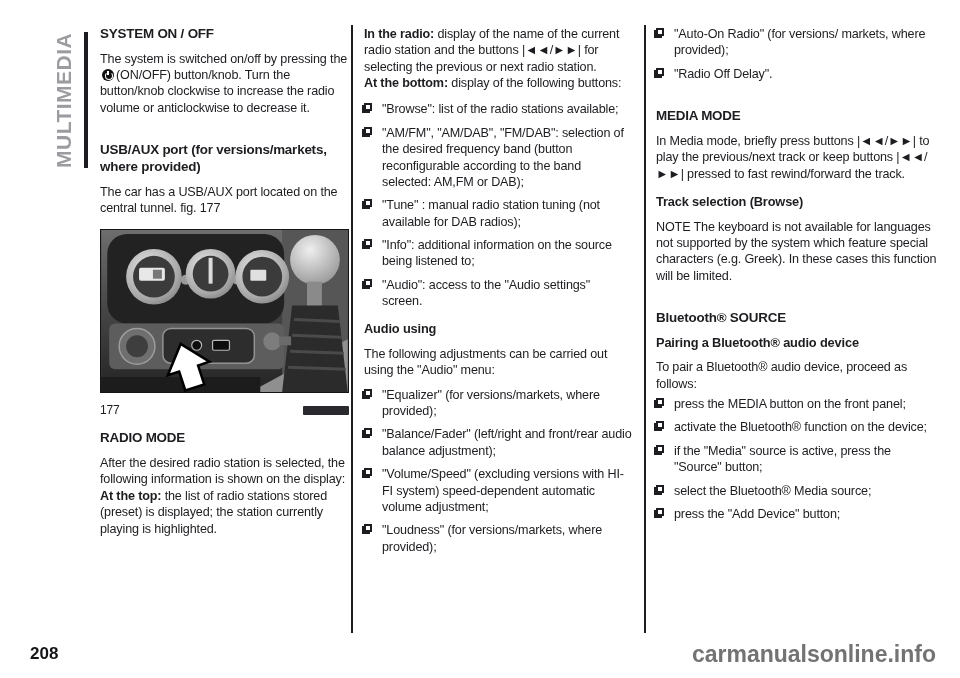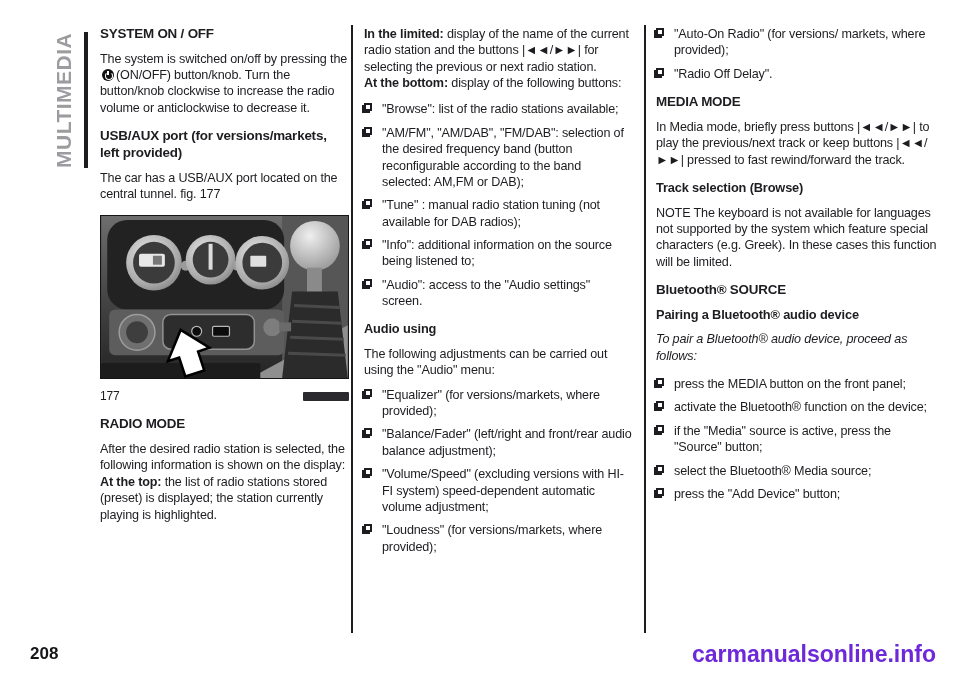--- a/index.html
+++ b/index.html
@@ -18,21 +18,21 @@
   .col1 { left:100px; width:249px; }
   .col2 { left:364px; width:268px; }
   .col3 { left:656px; width:281px; }
   .divider { position:absolute; top:25px; width:2px; height:608px; background:#1d1d21; }
   .div1 { left:351px; } .div2 { left:644px; }
 
   h2 { font-size:13.4px; font-weight:bold; letter-spacing:-0.2px; margin:0 0 8px 0; line-height:1.25; }
   h3 { font-size:12.8px; font-weight:bold; margin:12px 0 8px 0; }
   p  { margin:0 0 11px 0; }
   .lead { font-weight:bold; }
-  .mt { margin-top:12px; }
+  .mt { margin-top:26px; }
 
   ul { list-style:none; margin:0 0 4px 0; }
   li { position:relative; padding-left:18px; margin:0 0 7px 0; }
   .bullet { position:absolute; left:0; top:2px; width:8px; height:8px;
     border:2px solid #1d1d21; background:#fff; box-shadow:-2px 2px 0 0 #1d1d21; }
 
   
   .power-icon { display:inline-block; width:12px; height:12px; border-radius:50%;
     background:#111; position:relative; vertical-align:-2px; margin:0 2px; }
   .power-icon::after { content:""; position:absolute; left:3px; top:3px; width:6px; height:6px;
@@ -41,37 +41,37 @@
 
   
   .figure { margin:2px 0 3px 0; width:249px; height:164px; border:1px solid #141414; background:#3a3a3a; }
   .fig-caption-row { display:flex; justify-content:space-between; align-items:center; margin:2px 0 12px 0; }
   .fig-number { font-size:12px; font-weight:normal; color:#1d1d21; }
   .fig-code { width:46px; height:9px; background:#2a2a2e; border-radius:1px; }
 
   
   .page-number { position:absolute; left:30px; top:644px; font-size:17px; font-weight:bold; color:#151518; }
   .watermark { position:absolute; right:24px; top:641px; font-size:23px; font-weight:bold;
-    color:#6d28d9; letter-spacing:0px; }
+    color:#737373; letter-spacing:0px; }
 </style>
 </head>
 <body>
 
 <div class="page">
 
   <div class="section-label">MULTIMEDIA</div>
   <div class="section-bar"></div>
 
   <div class="divider div1"></div>
   <div class="divider div2"></div>
 
   <div class="col col1">
     <h2>SYSTEM ON / OFF</h2>
     <p><span>The system is switched on/off by pressing the</span><span class="power-icon"></span><span>(ON/OFF) button/knob. Turn the button/knob clockwise to increase the radio volume or anticlockwise to decrease it.</span></p>
-    <h2 class="mt">USB/AUX port (for versions/markets, left provided)</h2>
+    <h2 class="mt">USB/AUX port (for versions/markets, where provided)</h2>
     <p>The car has a USB/AUX port located on the central tunnel. fig. 177</p>
 
     
     <svg class="figure" viewBox="0 0 248 163" xmlns="http://www.w3.org/2000/svg">
       <defs>
         <linearGradient id="bgG" x1="0" y1="0" x2="0" y2="1">
           <stop offset="0" stop-color="#6e6e6e"></stop>
             <stop offset="0.5" stop-color="#454545"></stop>
             <stop offset="1" stop-color="#242424"></stop>
         </linearGradient>
@@ -137,21 +137,21 @@
       <span class="fig-number">177</span>
       <span class="fig-code"></span>
     </div>
 
     <h2>RADIO MODE</h2>
     <p style="margin-bottom:0;"><span>After the desired radio station is selected, the following information is shown on the display:</span><br>
       <span class="lead">At the top:</span><span> the list of radio stations stored (preset) is displayed; the station currently playing is highlighted.</span></p>
   </div>
 
   <div class="col col2">
-    <p style="margin-bottom:0;"><span class="lead">In the limited:</span><span> display of the name of the current radio station and the buttons |◄◄/►►| for selecting the previous or next radio station.</span><br>
+    <p style="margin-bottom:0;"><span class="lead">In the radio:</span><span> display of the name of the current radio station and the buttons |◄◄/►►| for selecting the previous or next radio station.</span><br>
       <span class="lead">At the bottom:</span><span> display of the following buttons:</span></p>
     <ul style="margin-top:10px;">
       <li><span class="bullet"></span><span>"Browse": list of the radio stations available;</span></li>
       <li><span class="bullet"></span><span>"AM/FM", "AM/DAB", "FM/DAB": selection of the desired frequency band (button reconfigurable according to the band selected: AM,FM or DAB);</span></li>
       <li><span class="bullet"></span><span>"Tune" : manual radio station tuning (not available for DAB radios);</span></li>
       <li><span class="bullet"></span><span>"Info": additional information on the source being listened to;</span></li>
       <li><span class="bullet"></span><span>"Audio": access to the "Audio settings" screen.</span></li>
     </ul>
     <h3>Audio using</h3>
     <p style="margin-bottom:8px;">The following adjustments can be carried out using the "Audio" menu:</p>
@@ -167,21 +167,21 @@
     <ul>
       <li><span class="bullet"></span><span>"Auto-On Radio" (for versions/ markets, where provided);</span></li>
       <li><span class="bullet"></span><span>"Radio Off Delay".</span></li>
     </ul>
     <h2 class="mt">MEDIA MODE</h2>
     <p>In Media mode, briefly press buttons |◄◄/►►| to play the previous/next track or keep buttons |◄◄/►►| pressed to fast rewind/forward the track.</p>
     <h3>Track selection (Browse)</h3>
     <p>NOTE The keyboard is not available for languages not supported by the system which feature special characters (e.g. Greek). In these cases this function will be limited.</p>
     <h2 class="mt">Bluetooth® SOURCE</h2>
     <h3 style="margin-top:8px;">Pairing a Bluetooth® audio device</h3>
-    <p style="margin-bottom:12px;font-style:italic;">To pair a Bluetooth® audio device, proceed as follows:</p>
+    <p style="margin-bottom:4px;">To pair a Bluetooth® audio device, proceed as follows:</p>
     <ul>
       <li><span class="bullet"></span><span>press the MEDIA button on the front panel;</span></li>
       <li><span class="bullet"></span><span>activate the Bluetooth® function on the device;</span></li>
       <li><span class="bullet"></span><span>if the "Media" source is active, press the "Source" button;</span></li>
       <li><span class="bullet"></span><span>select the Bluetooth® Media source;</span></li>
       <li><span class="bullet"></span><span>press the "Add Device" button;</span></li>
     </ul>
   </div>
 
   <div class="page-number">208</div>

